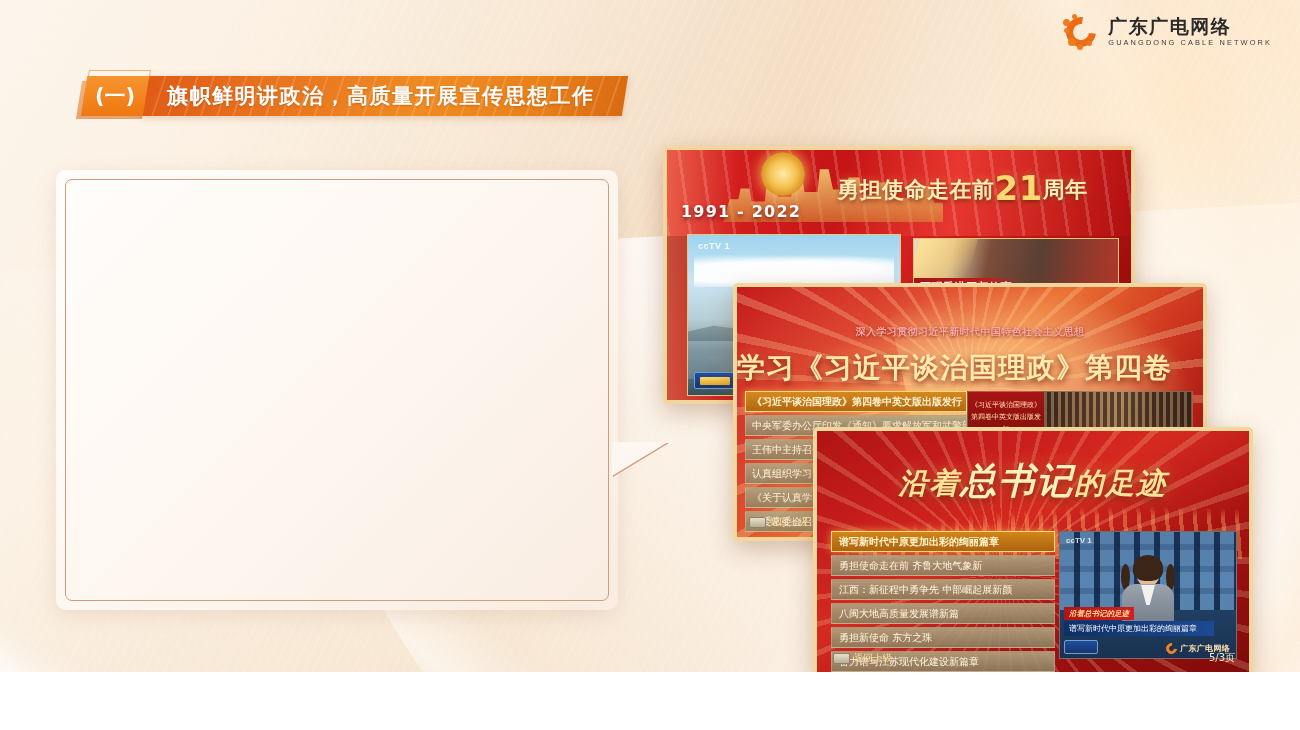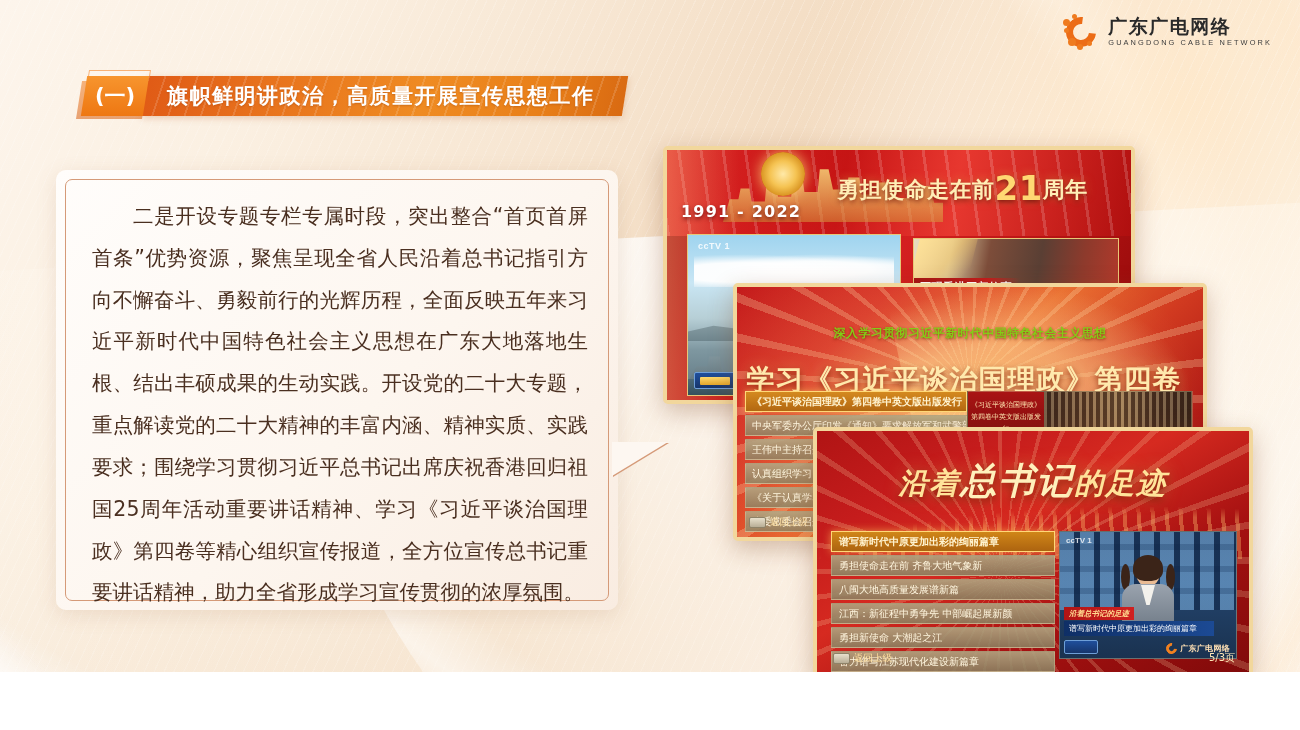--- a/index.html
+++ b/index.html
@@ -151,27 +151,27 @@
   
   #card2 { left:733px; top:283px; width:474px; height:258px; background:#a81010; }
   .c2-bg { position:absolute; inset:0;
      background:linear-gradient(135deg,#c41b1b 0%,#d42a22 22%,#e86a2c 46%,#d13a20 64%,#a81212 86%,#8c0b0b 100%); }
   .c2-rays { position:absolute; left:-30%; top:-60%; width:160%; height:200%;
      background:repeating-conic-gradient(from 200deg at 50% 50%, rgba(255,230,180,.26) 0deg 2deg, rgba(255,255,255,0) 2deg 9deg); }
   .c2-glow { position:absolute; left:-10%; top:-40%; width:120%; height:160%;
      background:radial-gradient(ellipse at 45% 60%, rgba(255,225,170,.55) 0%, rgba(255,180,110,.2) 35%, rgba(255,255,255,0) 62%); }
   .c2-swoosh { position:absolute; right:-8%; top:-20%; width:70%; height:140%;
      background:radial-gradient(ellipse at 20% 50%, rgba(255,215,150,.5) 0 34%, rgba(255,255,255,0) 58%); transform:rotate(-12deg); }
-  .c2-sub { position:absolute; left:0; right:0; top:38px; text-align:center; color:#84cc16;
-     font-size:12px; font-weight:bold; letter-spacing:.4px;
+  .c2-sub { position:absolute; left:0; right:0; top:38px; text-align:center; color:#fca5a5;
+     font-size:10px; font-weight:bold; letter-spacing:.4px;
      font-family:"DejaVu Sans","Liberation Sans",sans-serif; text-shadow:0 1px 3px rgba(110,20,0,.8); }
-  .c2-title { position:absolute; left:0; right:12px; top:62px; text-align:center; color:#ffe9ad;
+  .c2-title { position:absolute; left:0; right:12px; top:62px; text-align:left; color:#ffe9ad;
      font-size:28px; font-weight:bold; letter-spacing:1px;
      font-family:"DejaVu Serif","Liberation Serif",serif;
-     text-shadow:0 3px 6px rgba(120,20,0,.85), 0 0 14px rgba(255,205,110,.45);margin-top:12px; }
+     text-shadow:0 3px 6px rgba(120,20,0,.85), 0 0 14px rgba(255,205,110,.45); }
   .c2-list { position:absolute; left:8px; top:104px; width:222px; }
   .c2-item { height:21px; margin-bottom:3px; padding:0 6px; display:flex; align-items:center;
      background:linear-gradient(180deg, rgba(178,168,132,.88), rgba(142,132,100,.85));
      border:1px solid rgba(250,235,190,.28);
      color:#fff6df; font-size:10px; white-space:nowrap; overflow:hidden;
      font-family:"DejaVu Sans","Liberation Sans",sans-serif; }
   .c2-item.sel { background:linear-gradient(180deg,#d4891f,#b36812);
      border:1.5px solid #ffd878; color:#fff3cf; font-weight:bold;
      box-shadow:0 0 7px rgba(255,200,90,.6); }
   .c2-back { position:absolute; left:12px; bottom:8px; display:flex; align-items:center; gap:4px;
@@ -286,21 +286,20 @@
     <div class="banner-num">
       <span>(一)</span>
     </div>
     <div class="banner-bar">
       <span>旗帜鲜明讲政治，高质量开展宣传思想工作</span>
     </div>
   </div>
 
   <div class="balloon">
     <div class="balloon-inner"></div>
-    <div class="balloon-text">二是开设专题专栏专属时段，突出整合“首页首屏首条”优势资源，聚焦呈现全省人民沿着总书记指引方向不懈奋斗、勇毅前行的光辉历程，全面反映五年来习近平新时代中国特色社会主义思想在广东大地落地生根、结出丰硕成果的生动实践。开设党的二十大专题，重点解读党的二十大精神的丰富内涵、精神实质、实践要求；围绕学习贯彻习近平总书记出席庆祝香港回归祖国25周年活动重要讲话精神、学习《习近平谈治国理政》第四卷等精心组织宣传报道，全方位宣传总书记重要讲话精神，助力全省形成学习宣传贯彻的浓厚氛围。</div>
   </div>
   <div class="tail"></div>
 
   <div class="card card-gold" id="card1">
     <div class="c1-bg"></div>
     <div class="c1-ribbon"></div>
     <div class="c1-left-glow"></div>
     <div class="c1-skyline"></div>
     <div class="c1-bauhinia"></div>
     <div class="c1-year">1991 - 2022</div>
@@ -366,23 +365,23 @@
     <div class="c3-rays"></div>
     <div class="c3-track"></div>
 
     <div class="c3-title">
       <span>沿着</span><span class="big">总书记</span><span>的足迹</span>
     </div>
 
     <div class="c3-list">
       <div class="c3-item sel">谱写新时代中原更加出彩的绚丽篇章</div>
       <div class="c3-item">勇担使命走在前 齐鲁大地气象新</div>
+      <div class="c3-item">江西：新征程中勇争先 中部崛起展新颜</div>
       <div class="c3-item">八闽大地高质量发展谱新篇</div>
-      <div class="c3-item">江西：新征程中勇争先 中部崛起展新颜</div>
-      <div class="c3-item">勇担新使命 大潮起之江</div>
+      <div class="c3-item">勇担新使命 东方之珠</div>
       <div class="c3-item">奋力谱写江苏现代化建设新篇章</div>
     </div>
 
     <div class="c3-video">
       <div class="panels"></div>
       <div class="desk"></div>
       <div class="c3-anchor">
         <div class="hairL"></div>
           <div class="hairR"></div>
         <div class="head"></div>

